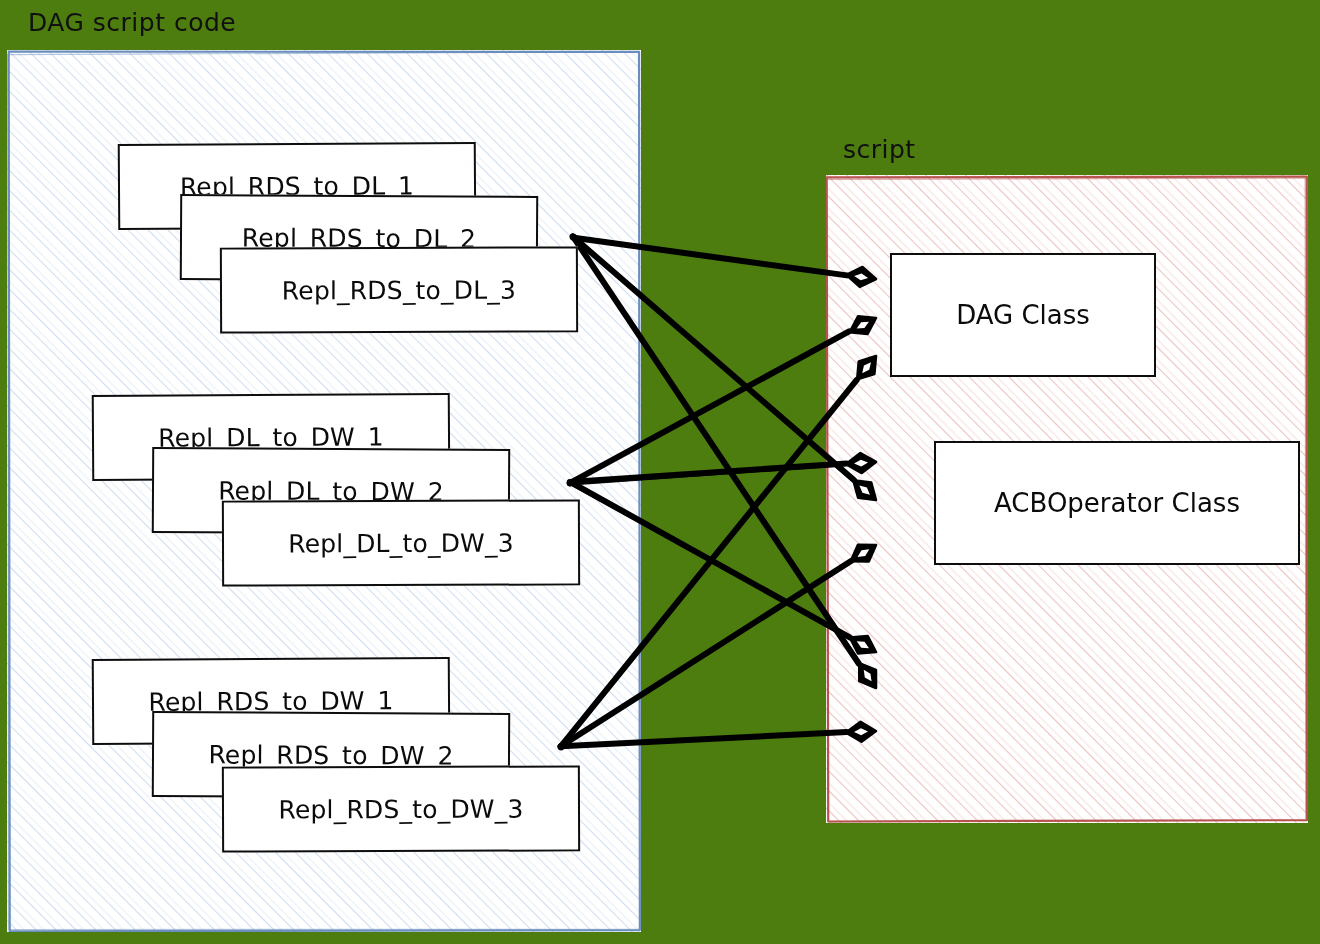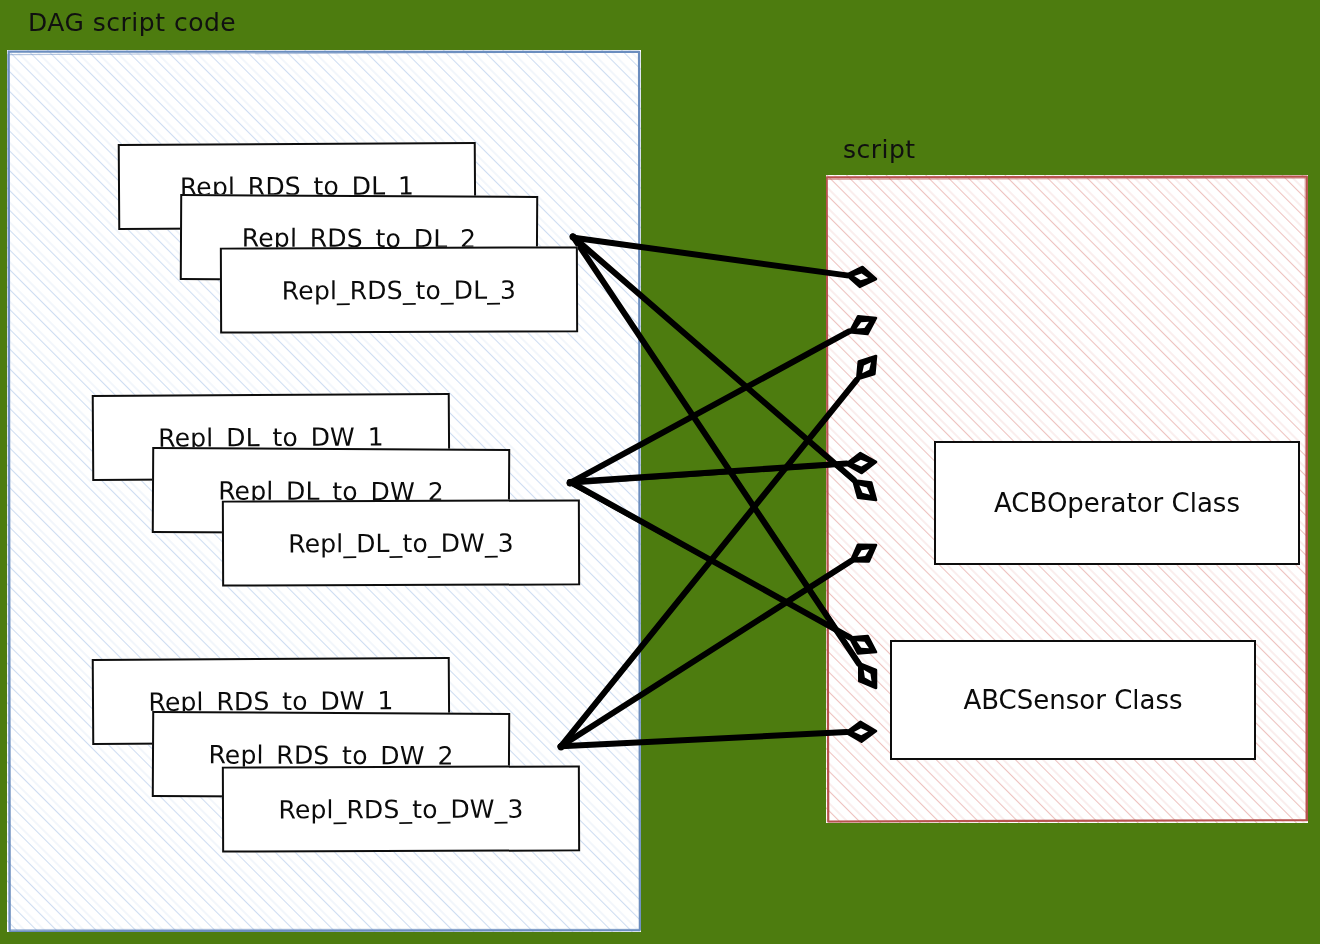--- a/index.html
+++ b/index.html
@@ -211,21 +211,21 @@
       </div>
       <div class="card skew-b" style="left: 152px; top: 712px; width: 358px; height: 86px; z-index: 11;">
         <span class="card-label">Repl_RDS_to_DW_2</span>
       </div>
       <div class="card skew-c" style="left: 222px; top: 766px; width: 358px; height: 86px; z-index: 12;">
         <span class="card-label">Repl_RDS_to_DW_3</span>
       </div>
     </div>
 
   <div id="boxes-layer">
+      <div class="class-box" style="left: 890px; top: 253px; width: 266px; height: 124px;">
+        <span class="class-label">DAG Class</span>
+      </div>
       <div class="class-box" style="left: 934px; top: 441px; width: 366px; height: 124px;">
         <span class="class-label">ACBOperator Class</span>
       </div>
-      <div class="class-box" style="left: 890px; top: 640px; width: 366px; height: 120px;">
-        <span class="class-label">ABCSensor Class</span>
-      </div>
     </div>
 
 </div>
 
 </body></html>

